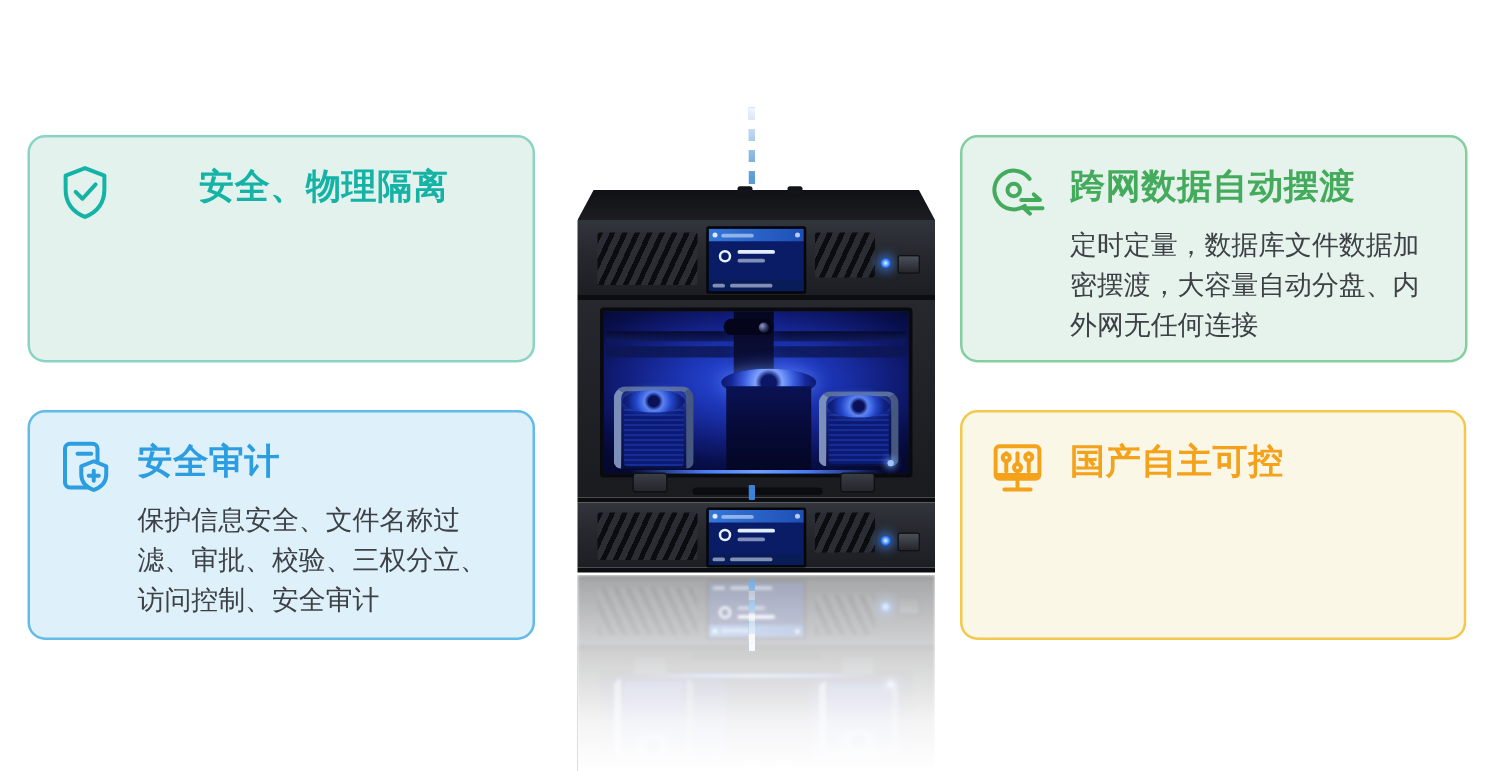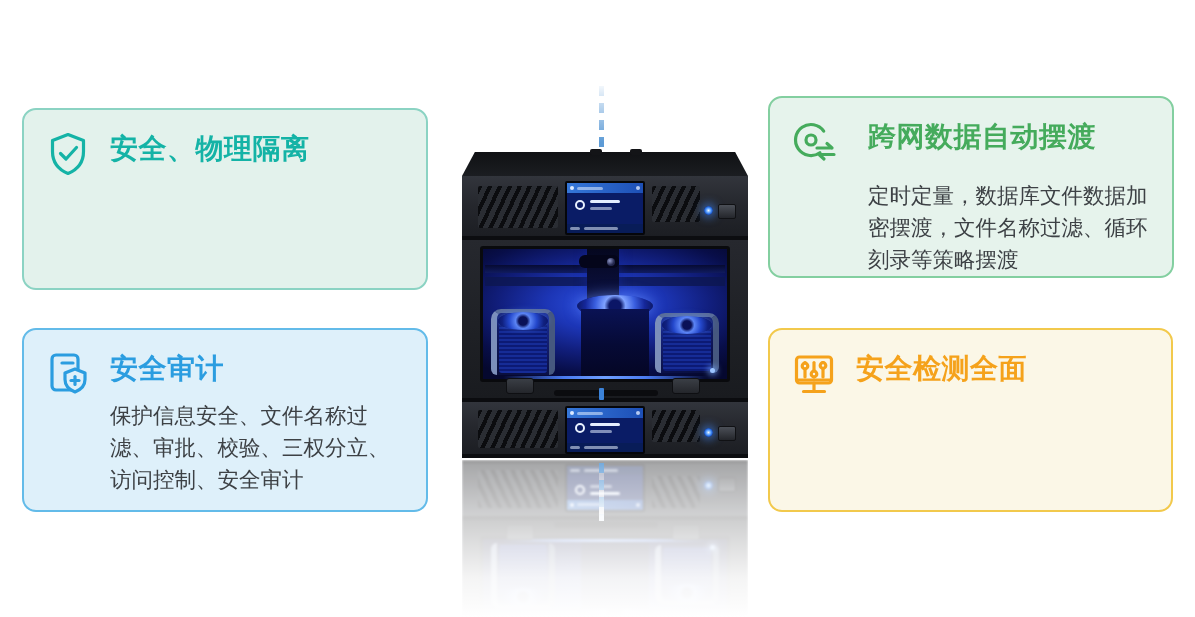--- a/index.html
+++ b/index.html
@@ -9,23 +9,23 @@
     font-family:"Liberation Sans","DejaVu Sans",sans-serif;
   }
   
   .card{
     position:absolute;box-sizing:border-box;border-radius:14px;border:2px solid;
     padding:16px 18px 14px 20px;
     display:grid;grid-template-columns:66px 1fr;grid-template-rows:50px auto;
   }
   .card-tl{left:22px;top:108px;width:406px;height:182px;}
   .card-bl{left:22px;top:328px;width:406px;height:184px;}
-  .card-tr{left:768px;top:96px;width:406px;height:182px;gap:12px;}
+  .card-tr{left:768px;top:108px;width:406px;height:182px;}
   .card-br{left:768px;top:328px;width:405px;height:184px;}
-  .c-teal{background:#e3f2ec;border-color:#8bd3c3;}
+  .c-teal{background:#e3f2ec;border-color:#8bd3c3;text-align:center;}
   .c-teal .card-title{color:#14b3a6;}
   .c-blue{background:#def0fa;border-color:#63bbe9;}
   .c-blue .card-title{color:#2b9de0;}
   .c-green{background:#e6f3ec;border-color:#83cfa0;}
   .c-green .card-title{color:#45ab5c;}
   .c-yellow{background:#fbf7e7;border-color:#f2c94c;}
   .c-yellow .card-title{color:#f5a21b;}
   .card-icon{grid-column:1;grid-row:1;width:48px;height:48px;margin-top:4px;}
   .card-icon svg{display:block;}
   .card-title{grid-column:2;grid-row:1;margin:0;font-size:28px;font-weight:bold;line-height:46px;align-self:start;letter-spacing:.5px;}
@@ -149,38 +149,38 @@
 <section class="card card-tr c-green">
   <div class="card-icon">
     <svg width="48" height="48" viewBox="0 0 48 48" fill="none" stroke="#45ab5c" stroke-width="3.2" stroke-linecap="round" stroke-linejoin="round">
       <path d="M29.9 34.7 A15.5 15.5 0 1 1 33.7 13.1"></path>
       <circle cx="21" cy="22" r="5"></circle>
       <path d="M27 30 H42 M42 30 l-5 -4.5"></path>
       <path d="M44 36.5 H29 M29 36.5 l5 4.5"></path>
     </svg>
   </div>
   <h2 class="card-title">跨网数据自动摆渡</h2>
-  <p class="card-text">定时定量，数据库文件数据加密摆渡，文件名称过滤、循环刻录等策略摆渡</p>
+  <p class="card-text">定时定量，数据库文件数据加密摆渡，大容量自动分盘、内外网无任何连接</p>
 </section>
 
 <section class="card card-br c-yellow">
   <div class="card-icon">
     <svg width="48" height="48" viewBox="0 0 48 48" fill="none" stroke="#f5a21b" stroke-width="3.2" stroke-linecap="round" stroke-linejoin="round">
       <rect x="6.5" y="7" width="35" height="26" rx="3"></rect>
       <line x1="8" y1="30" x2="40" y2="30"></line>
       <line x1="15" y1="12.5" x2="15" y2="27"></line>
       <line x1="24" y1="12.5" x2="24" y2="27"></line>
       <line x1="33" y1="12.5" x2="33" y2="27"></line>
       <circle cx="15" cy="16" r="2.8" fill="#fbf7e7"></circle>
       <circle cx="24" cy="24" r="2.8" fill="#fbf7e7"></circle>
       <circle cx="33" cy="15.5" r="2.8" fill="#fbf7e7"></circle>
       <path d="M24 33 V40 M13.5 41.5 H34.5"></path>
     </svg>
   </div>
-  <h2 class="card-title">安全检测全面</h2>
+  <h2 class="card-title">国产自主可控</h2>
 </section>
 
 <div class="dash dash-top">
     <div class="dash-fade-top"></div>
   </div>
 
 <div class="device">
   <div class="lid"></div>
   <div class="lid-bump b1"></div>
   <div class="lid-bump b2"></div>

